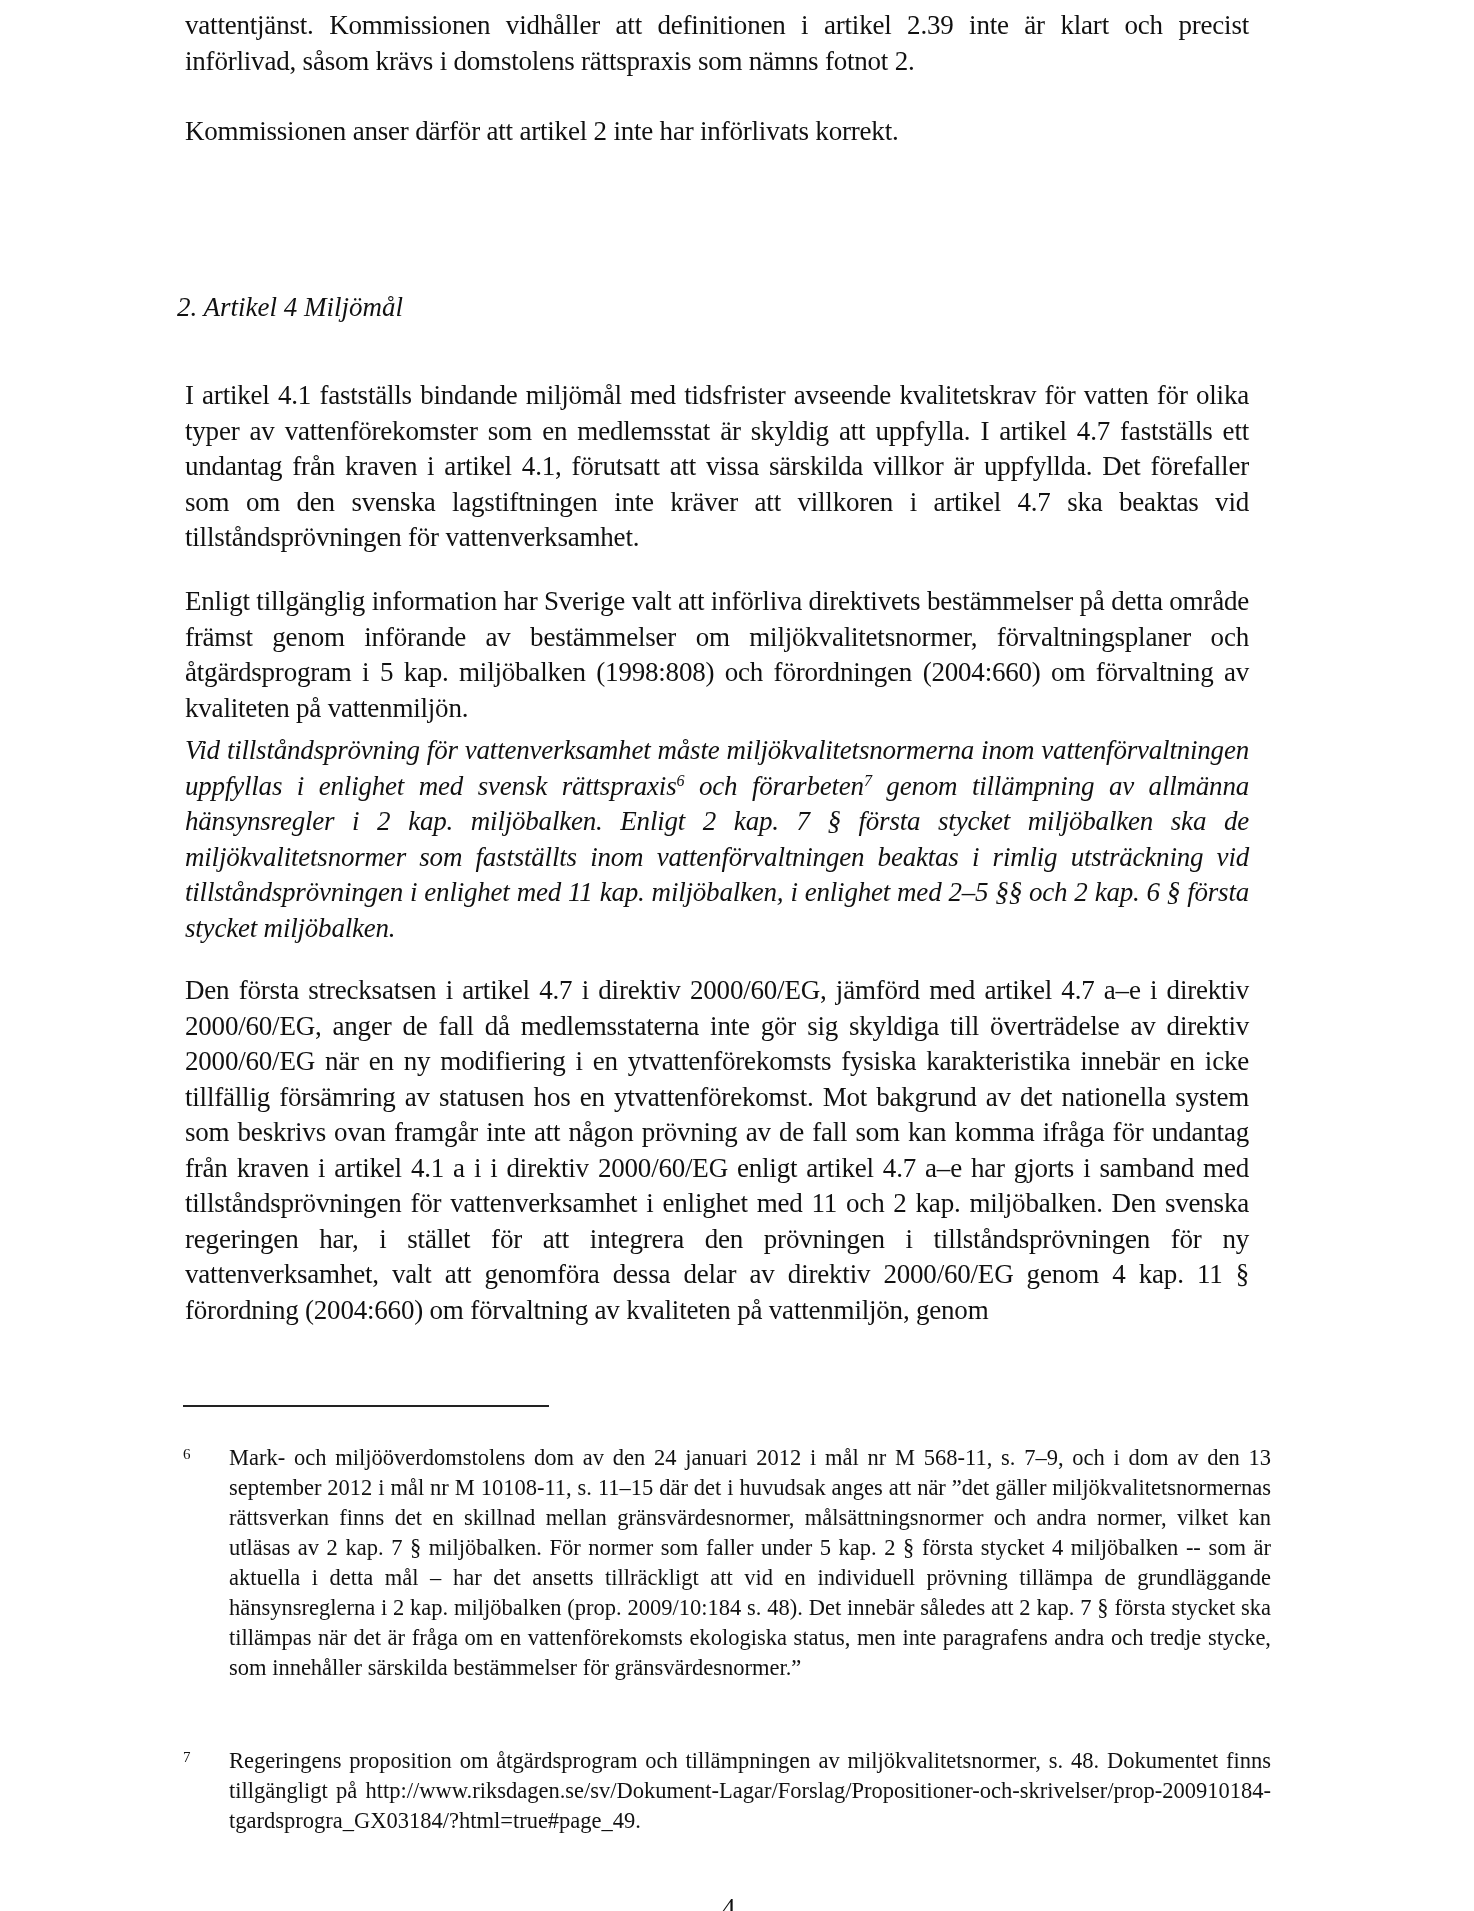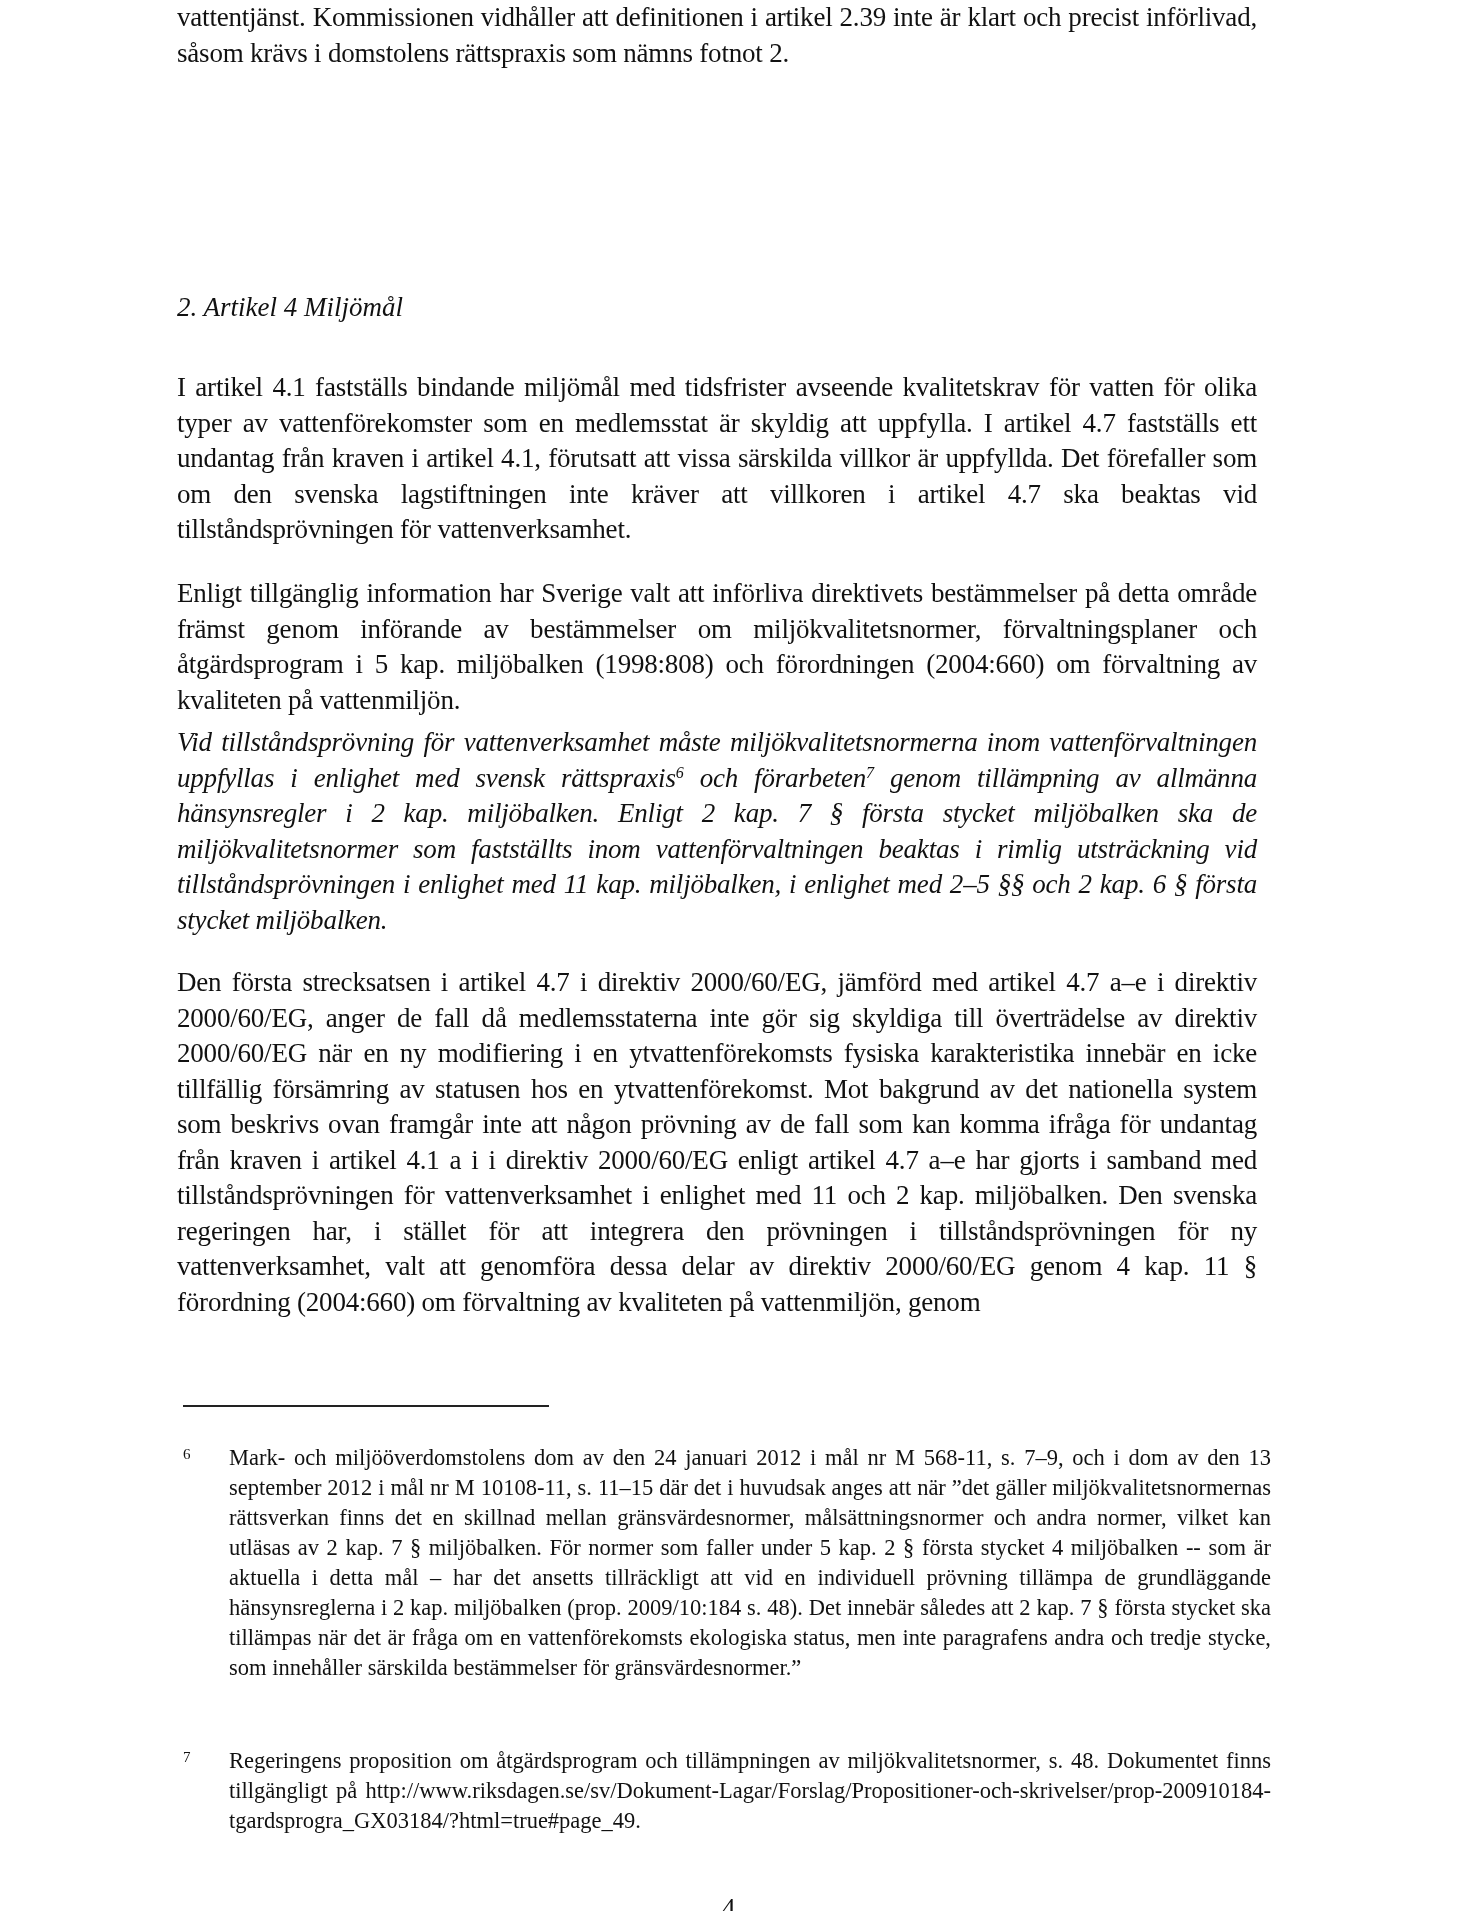--- a/index.html
+++ b/index.html
@@ -24,21 +24,21 @@
     .body-text {
       position: absolute;
       left: 177px;
       width: 1080px;
       font-size: 27px;
       line-height: 35.5px;
       text-align: justify;
       letter-spacing: -0.2px;
     }
     .body-text p {
-      margin: 0;
+      margin: 8px;
     }
     .heading {
       position: absolute;
       left: 177px;
       top: 292px;
       font-size: 27px;
       font-weight: normal;
       font-style: italic;
       margin: 0;
     }
@@ -81,20 +81,21 @@
       font-size: 27px;
     }
   </style>
 </head>
 <body>
 
 <div class="page">
 
   <div class="body-text" style="top: 0px;">
     <p>vattentjänst. Kommissionen vidhåller att definitionen i artikel 2.39 inte är klart och precist införlivad, såsom krävs i domstolens rättspraxis som nämns fotnot 2.</p>
+    <p style="margin-top: 35px;">Kommissionen anser därför att artikel 2 inte har införlivats korrekt.</p>
   </div>
 
   <h2 class="heading">2. Artikel 4 Miljömål</h2>
 
   <div class="body-text" style="top: 370px;">
     <p>I artikel 4.1 fastställs bindande miljömål med tidsfrister avseende kvalitetskrav för vatten för olika typer av vattenförekomster som en medlemsstat är skyldig att uppfylla. I artikel 4.7 fastställs ett undantag från kraven i artikel 4.1, förutsatt att vissa särskilda villkor är uppfyllda. Det förefaller som om den svenska lagstiftningen inte kräver att villkoren i artikel 4.7 ska beaktas vid tillståndsprövningen för vattenverksamhet.</p>
   </div>
 
   <div class="body-text" style="top: 576px;">
     <p>Enligt tillgänglig information har Sverige valt att införliva direktivets bestämmelser på detta område främst genom införande av bestämmelser om miljökvalitetsnormer, förvaltningsplaner och åtgärdsprogram i 5 kap. miljöbalken (1998:808) och förordningen (2004:660) om förvaltning av kvaliteten på vattenmiljön.</p>

